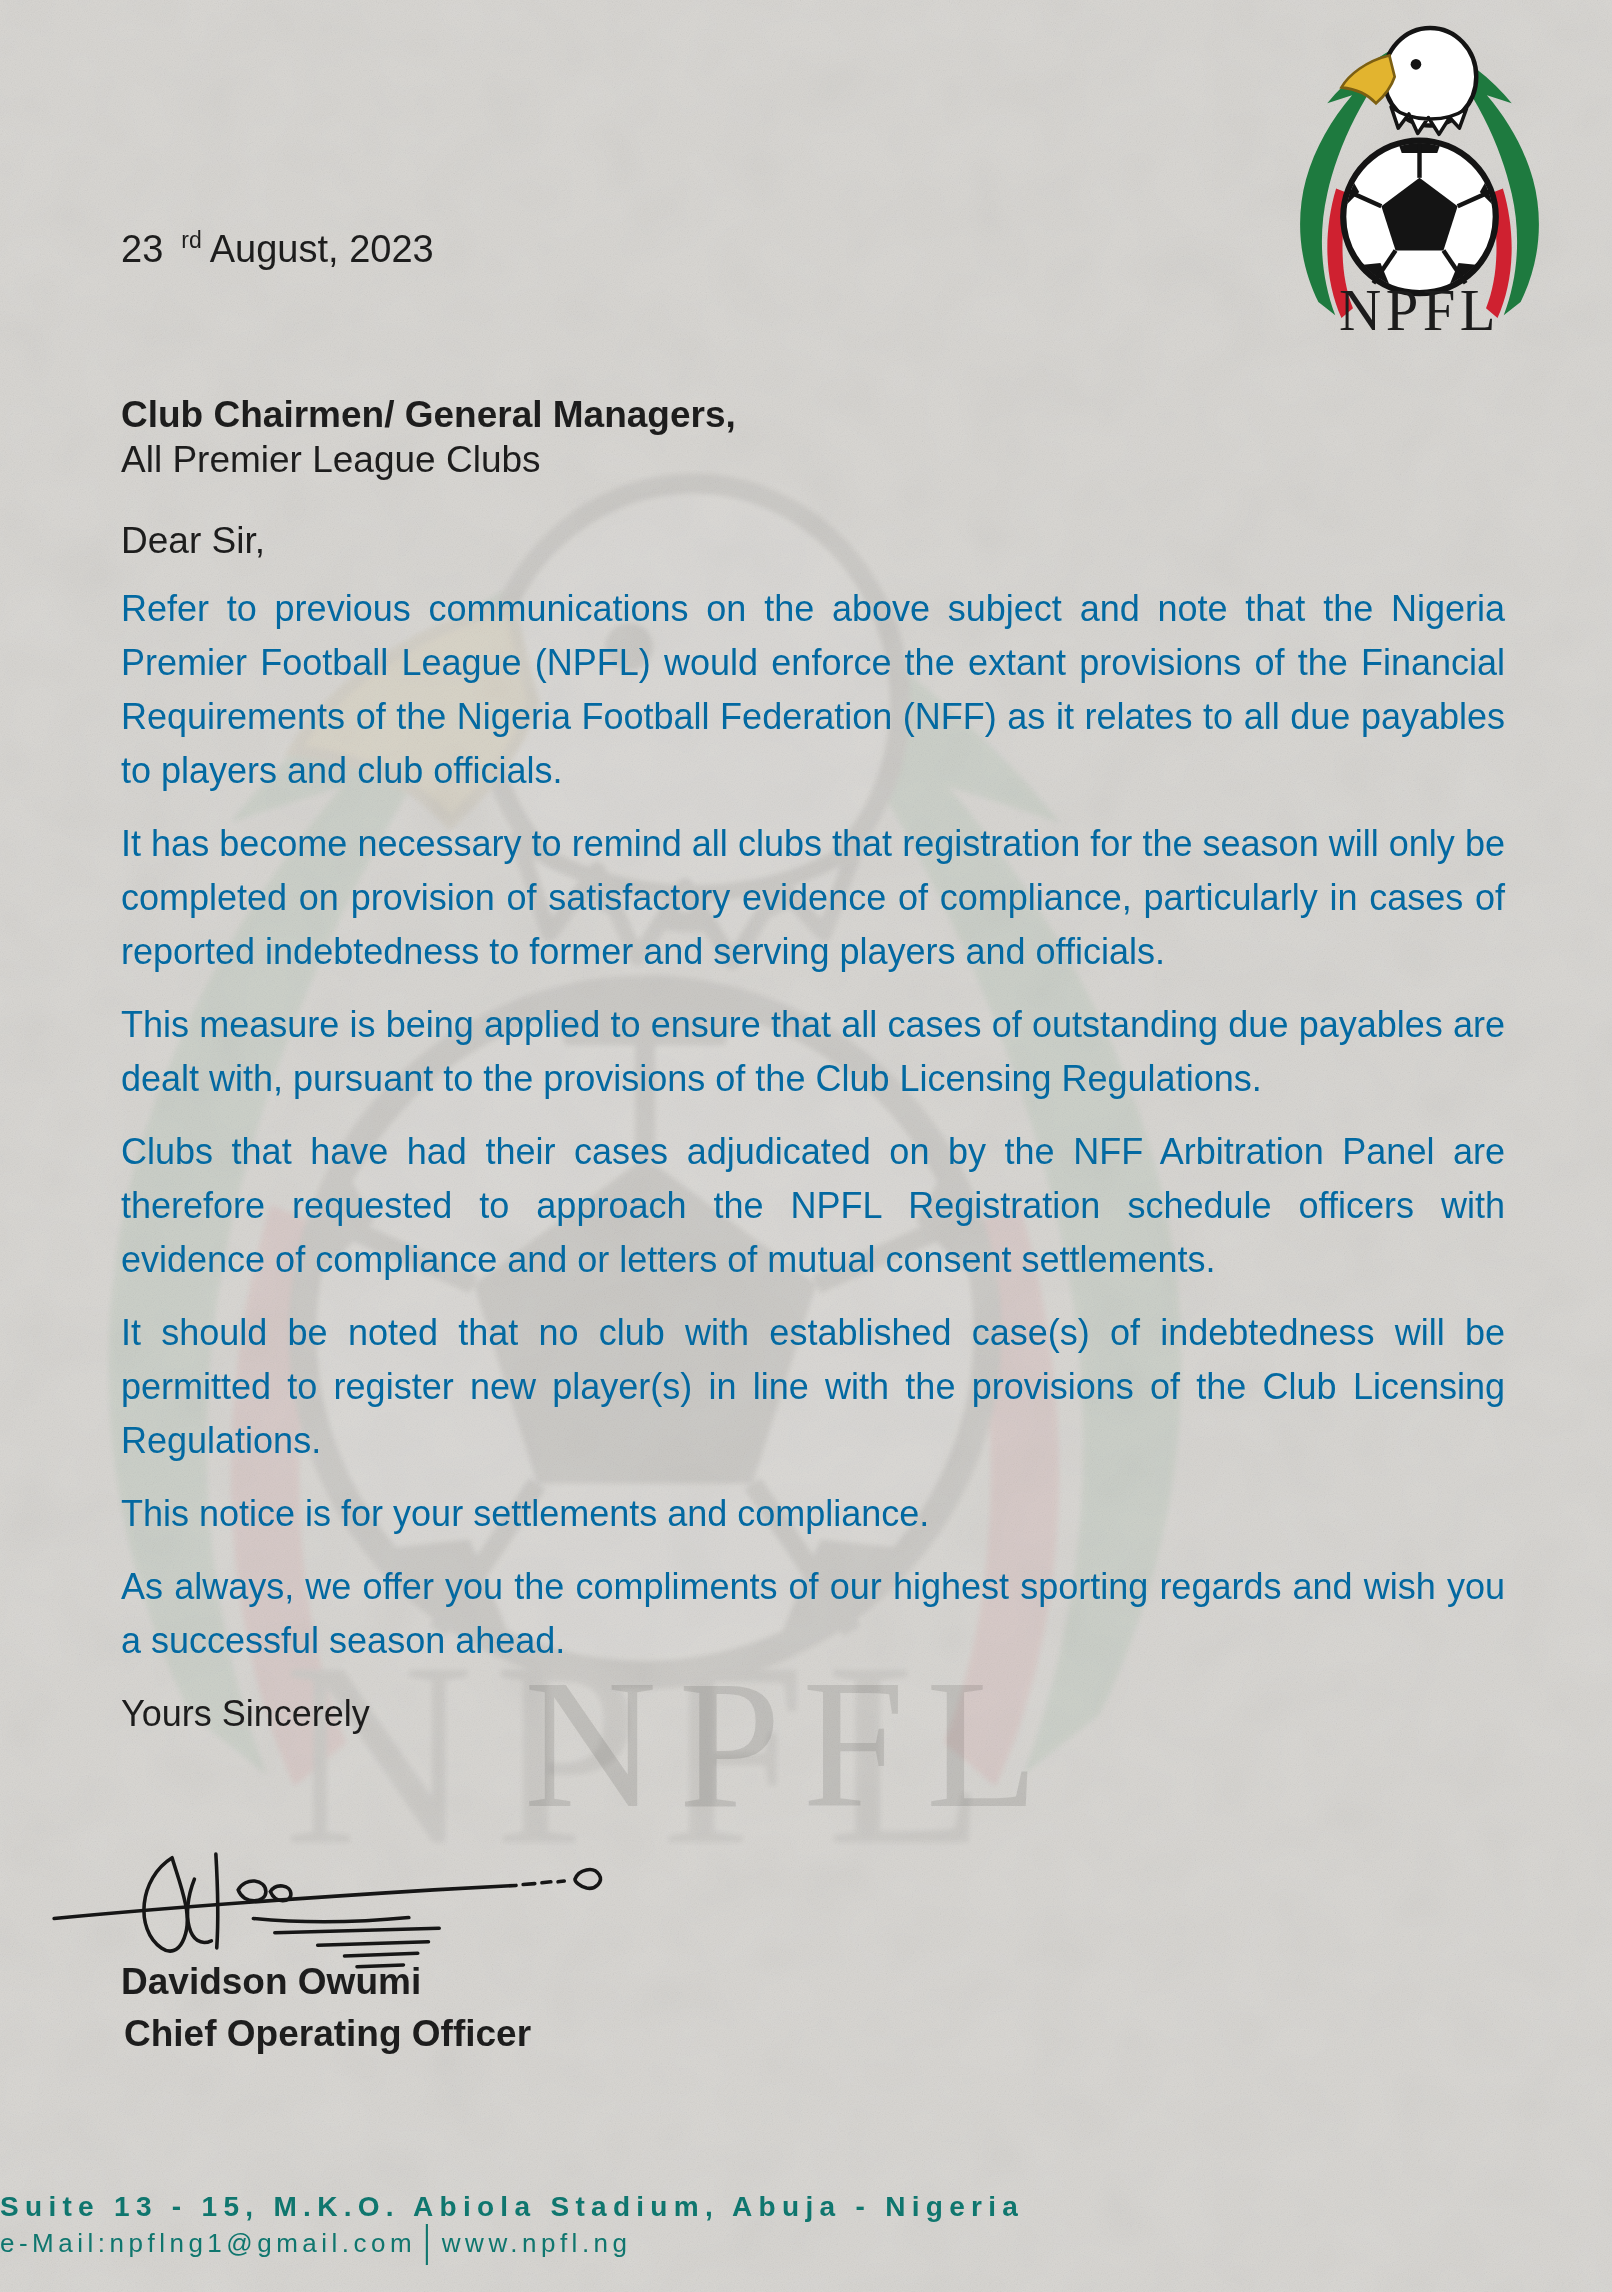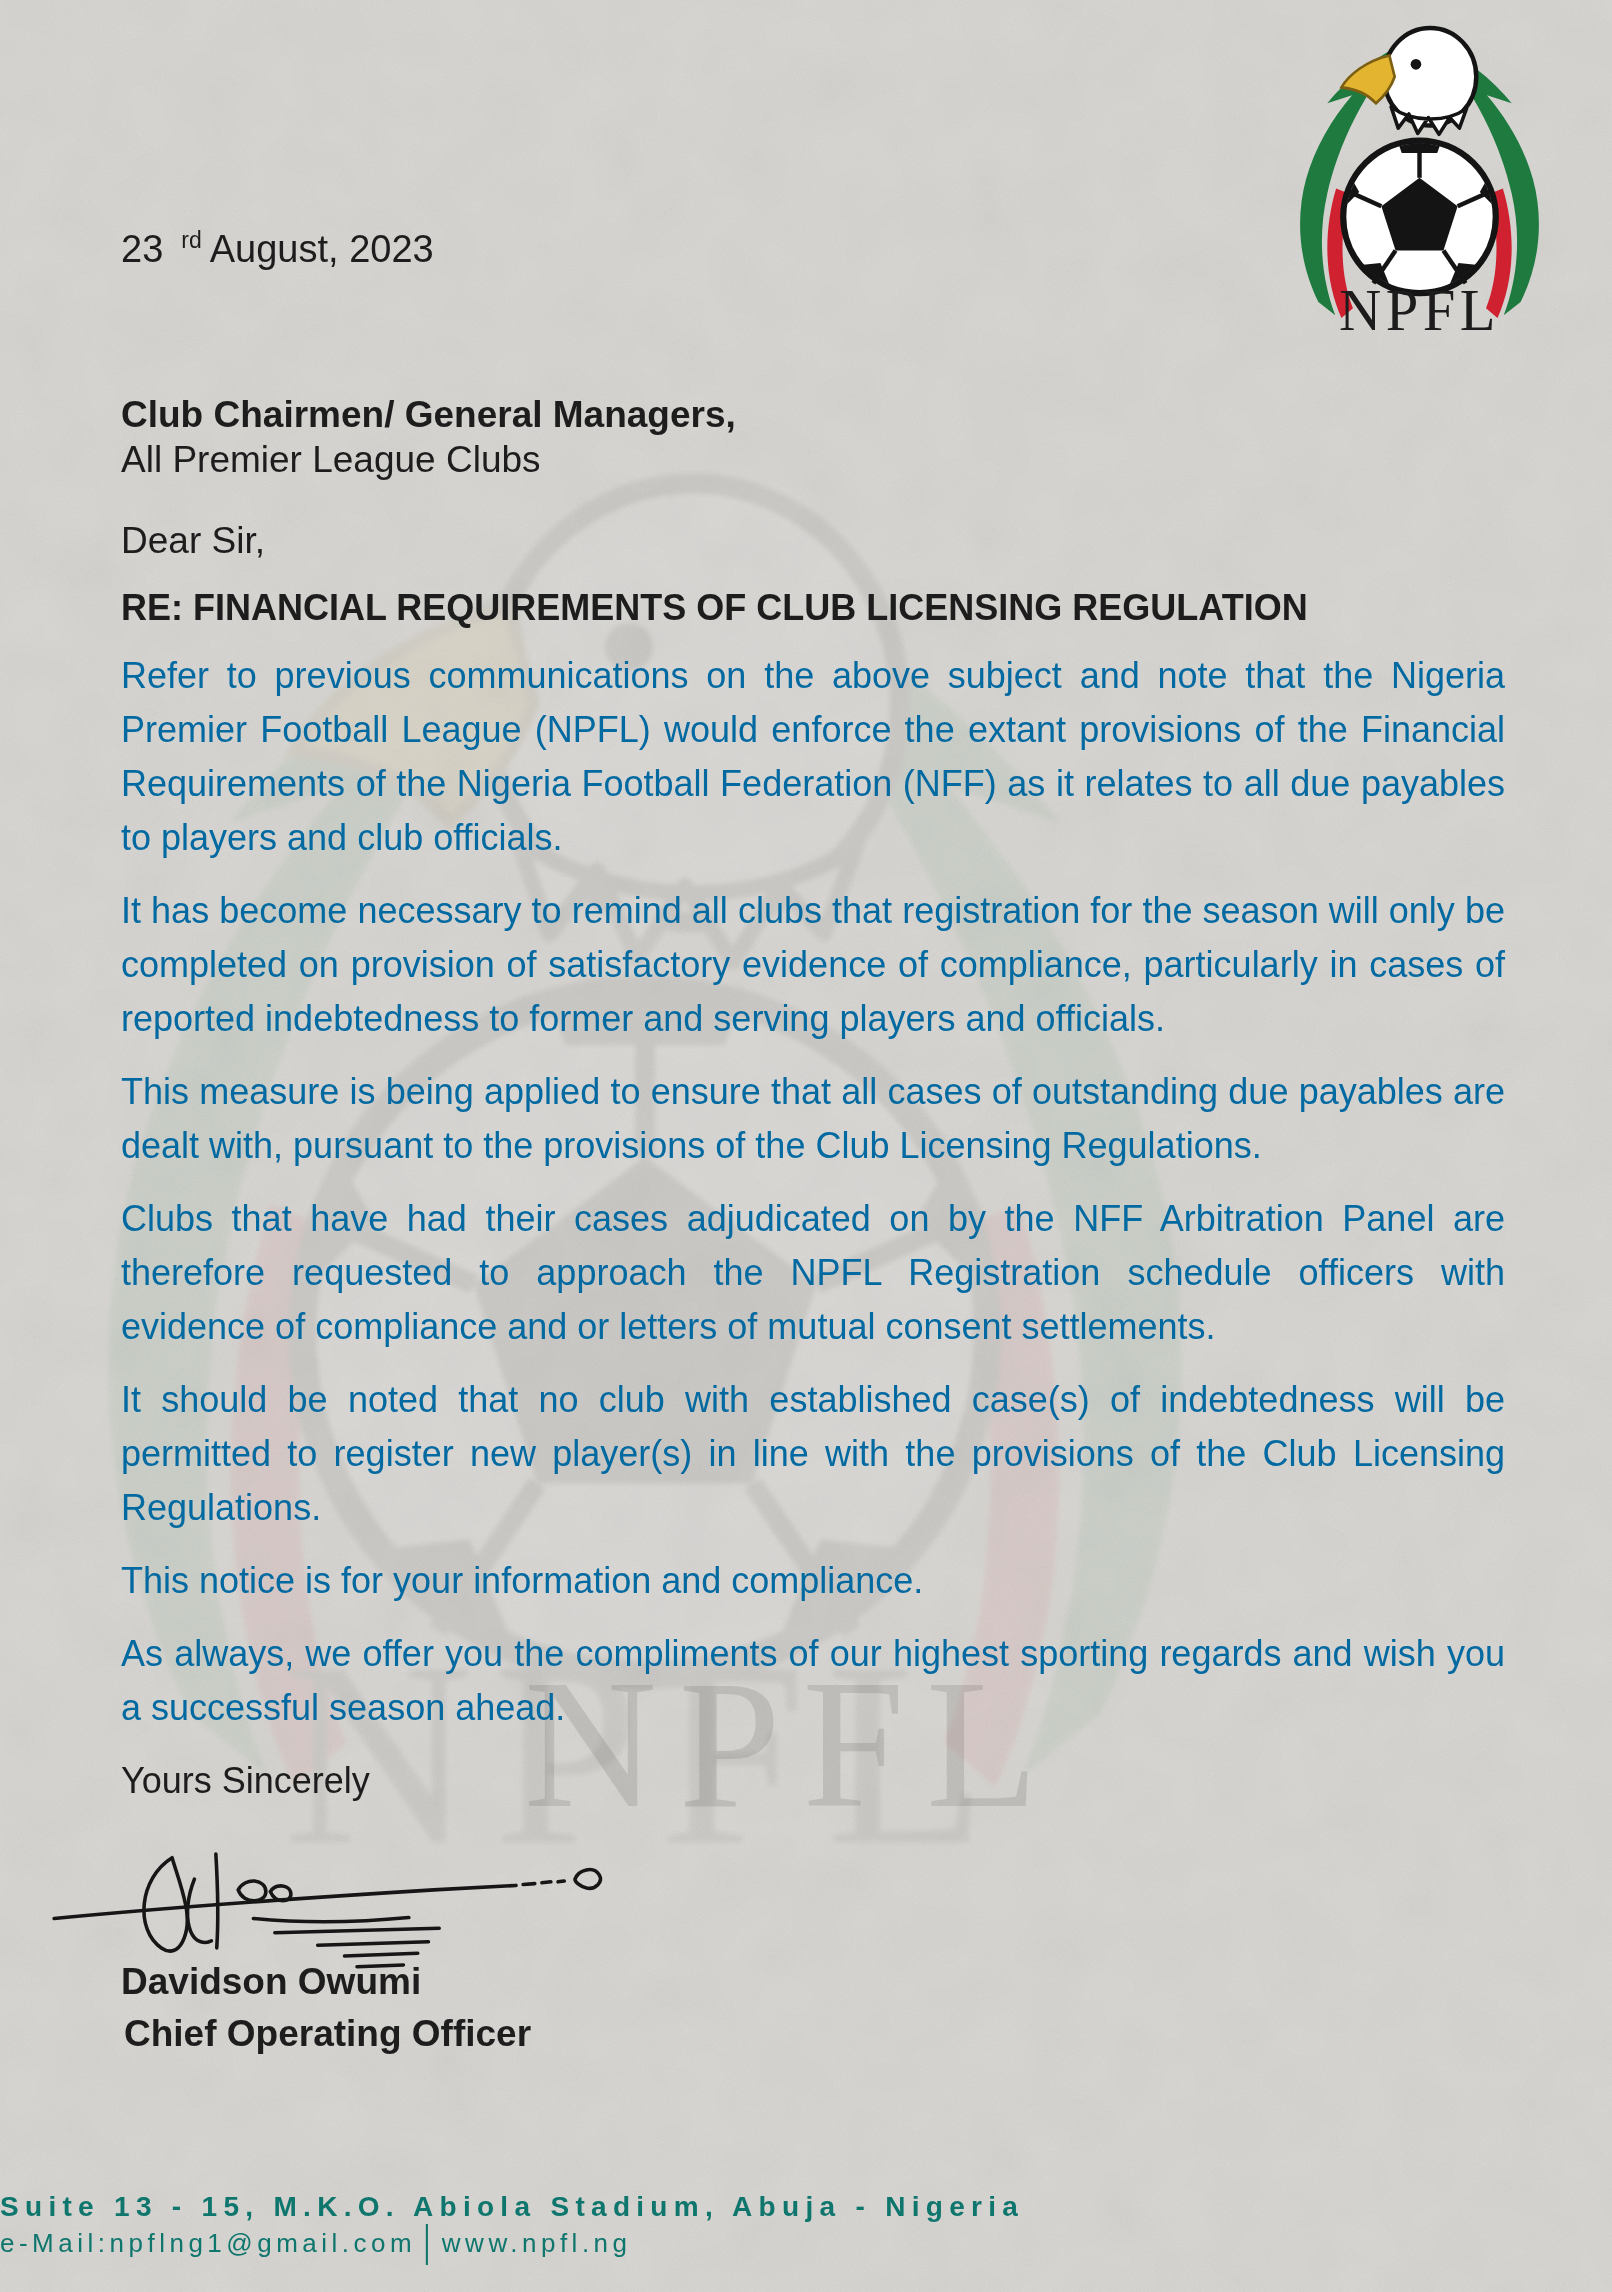--- a/index.html
+++ b/index.html
@@ -126,28 +126,27 @@
   <svg class="logo" viewBox="0 0 400 380">
     <use href="#npfl-logo-art"></use>
   </svg>
 
   <div class="content">
     <div class="date"><span>23</span><sup>rd</sup><span class="date-tail">August, 2023</span></div>
 
     <div class="recipient-1">Club Chairmen/ General Managers,</div>
     <div class="recipient-2">All Premier League Clubs</div>
     <div class="salutation">Dear Sir,</div>
-    <div class="subject">RE: FINANCIAL REQUIREMENTS OF CLUB LICENSING REGULATION</div>
 
     <p class="body-paragraph">Refer to previous communications on the above subject and note that the Nigeria Premier Football League (NPFL) would enforce the extant provisions of the Financial Requirements of the Nigeria Football Federation (NFF) as it relates to all due payables to players and club officials.</p>
     <p class="body-paragraph">It has become necessary to remind all clubs that registration for the season will only be completed on provision of satisfactory evidence of compliance, particularly in cases of reported indebtedness to former and serving players and officials.</p>
     <p class="body-paragraph">This measure is being applied to ensure that all cases of outstanding due payables are dealt with, pursuant to the provisions of the Club Licensing Regulations.</p>
     <p class="body-paragraph">Clubs that have had their cases adjudicated on by the NFF Arbitration Panel are therefore requested to approach the NPFL Registration schedule officers with evidence of compliance and or letters of mutual consent settlements.</p>
     <p class="body-paragraph">It should be noted that no club with established case(s) of indebtedness will be permitted to register new player(s) in line with the provisions of the Club Licensing Regulations.</p>
-    <p class="body-paragraph">This notice is for your information and compliance.</p>
+    <p class="body-paragraph">This notice is for your settlements and compliance.</p>
     <p class="body-paragraph">As always, we offer you the compliments of our highest sporting regards and wish you a successful season ahead.</p>
 
     <div class="closing">Yours Sincerely</div>
   </div>
 
   <svg class="signature-svg" viewBox="0 0 660 150" fill="none" stroke="#161616" stroke-width="4" stroke-linecap="round">
     <path d="M5,80 C150,66 300,56 430,48 C470,46 500,44 522,43"></path>
     <path d="M530,42 l13,-1 M551,40 l10,-1 M569,39 l7,-1"></path>
     <path d="M588,36 c4,-11 21,-15 27,-5 c5,8 -4,17 -14,15 c-8,-2 -13,-7 -13,-10 z"></path>
     <path d="M137,12 C100,35 95,92 125,113 C145,127 159,97 152,64 C148,44 141,26 137,12"></path>

